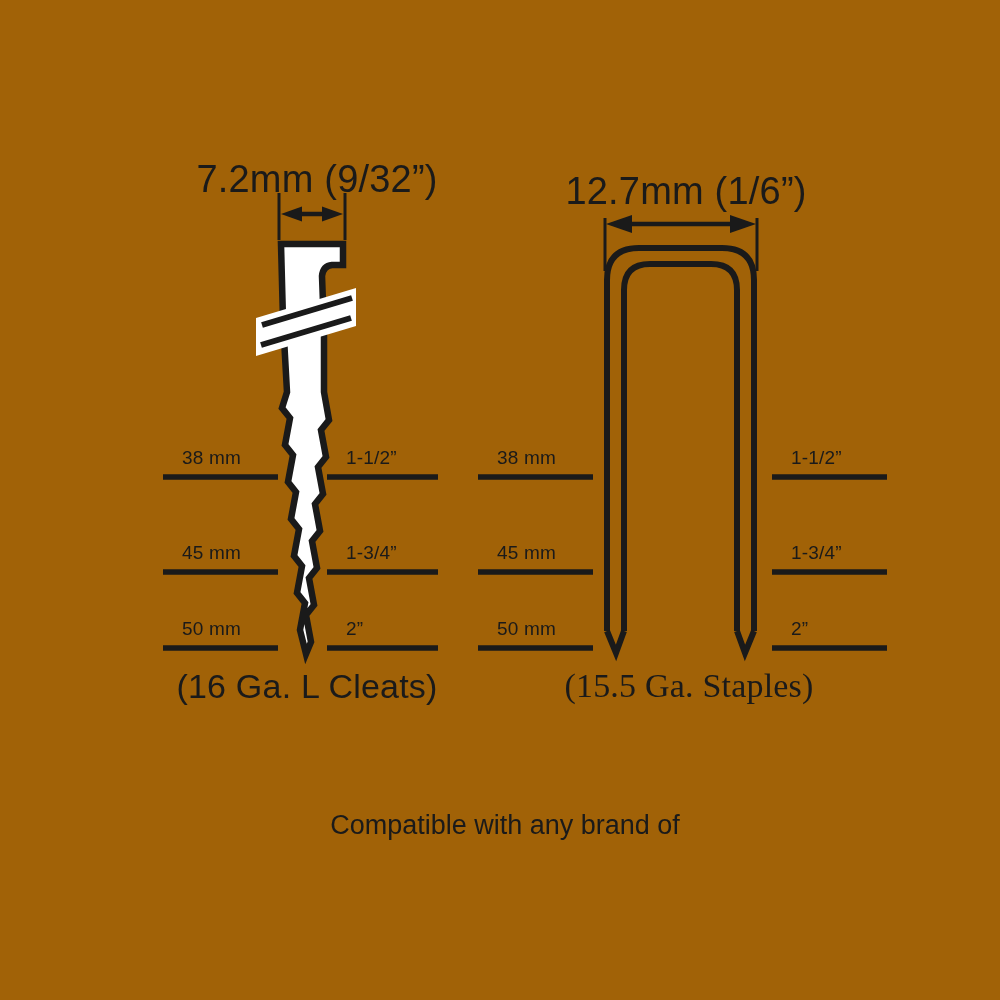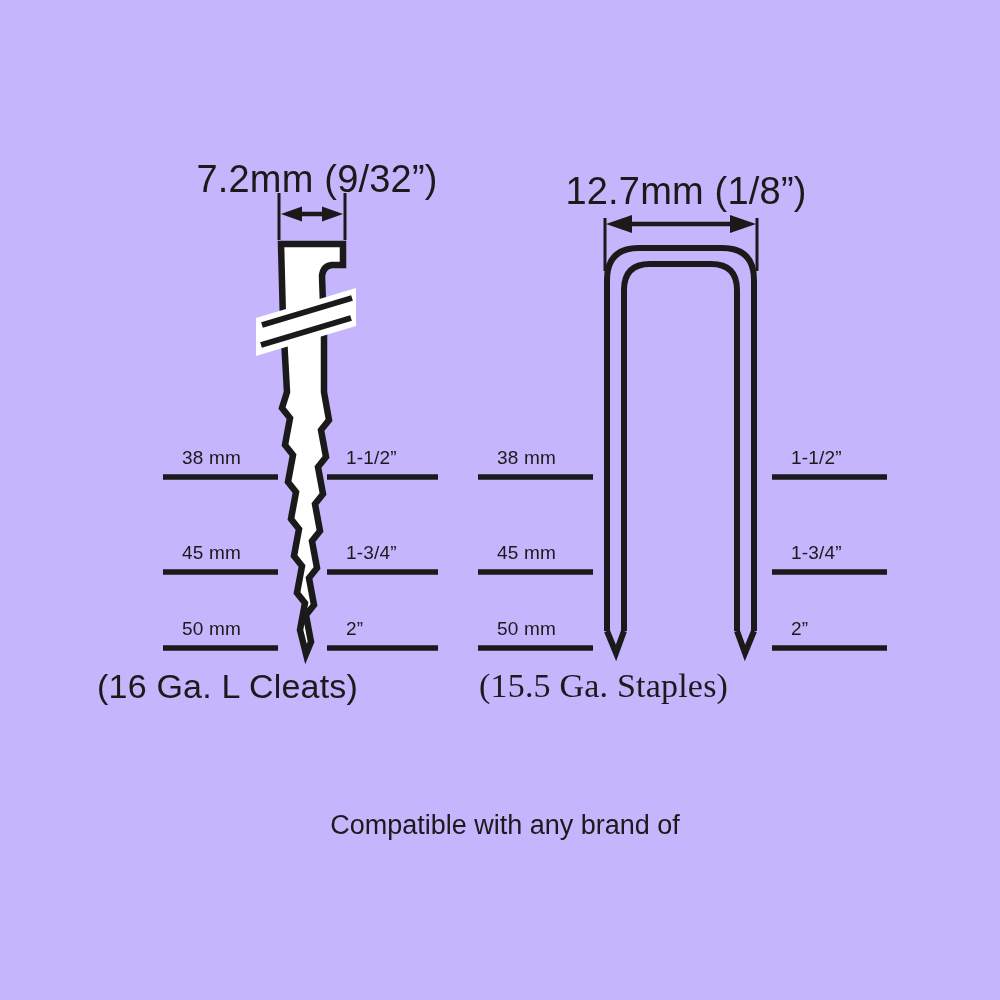--- a/index.html
+++ b/index.html
@@ -4,21 +4,21 @@
 <style>
   html, body {
     margin: 0;
     padding: 0;
     background: #ffffff;
   }
   .canvas {
     position: relative;
     width: 1000px;
     height: 1000px;
-    background: #c4b5fd;
+    background: #a16207;
     font-family: "Liberation Sans", sans-serif;
     color: #1a1a1a;
     overflow: hidden;
   }
   .canvas svg {
     position: absolute;
     left: 0;
     top: 0;
   }
   .lbl {
@@ -34,20 +34,21 @@
     text-align: center;
     width: 500px;
   }
   .row-label {
     font-size: 19px;
     line-height: 34px;
   }
   .caption {
     font-size: 34px;
     line-height: 38px;
+    text-align: center;
     width: 420px;
   }
   .footer {
     position: absolute;
     left: 253px;
     top: 806px;
     width: 504px;
     text-align: center;
     font-size: 27px;
     line-height: 38px;
@@ -117,21 +118,21 @@
       <line x1="478" y1="572" x2="593" y2="572"></line>
       <line x1="478" y1="648" x2="593" y2="648"></line>
 
       <line x1="772" y1="477" x2="887" y2="477"></line>
       <line x1="772" y1="572" x2="887" y2="572"></line>
       <line x1="772" y1="648" x2="887" y2="648"></line>
     </g>
   </svg>
 
   <div class="lbl dim-label" style="left:67px; top:159px;">7.2mm (9/32”)</div>
-  <div class="lbl dim-label" style="left:436px; top:171px;">12.7mm (1/8”)</div>
+  <div class="lbl dim-label" style="left:436px; top:171px;">12.7mm (1/6”)</div>
 
   <div class="lbl row-label" style="left:182px; top:441px;">38 mm</div>
   <div class="lbl row-label" style="left:182px; top:536px;">45 mm</div>
   <div class="lbl row-label" style="left:182px; top:612px;">50 mm</div>
 
   <div class="lbl row-label" style="left:346px; top:441px;">1-1/2”</div>
   <div class="lbl row-label" style="left:346px; top:536px;">1-3/4”</div>
   <div class="lbl row-label" style="left:346px; top:612px;">2”</div>
 
   <div class="lbl row-label" style="left:497px; top:441px;">38 mm</div>

